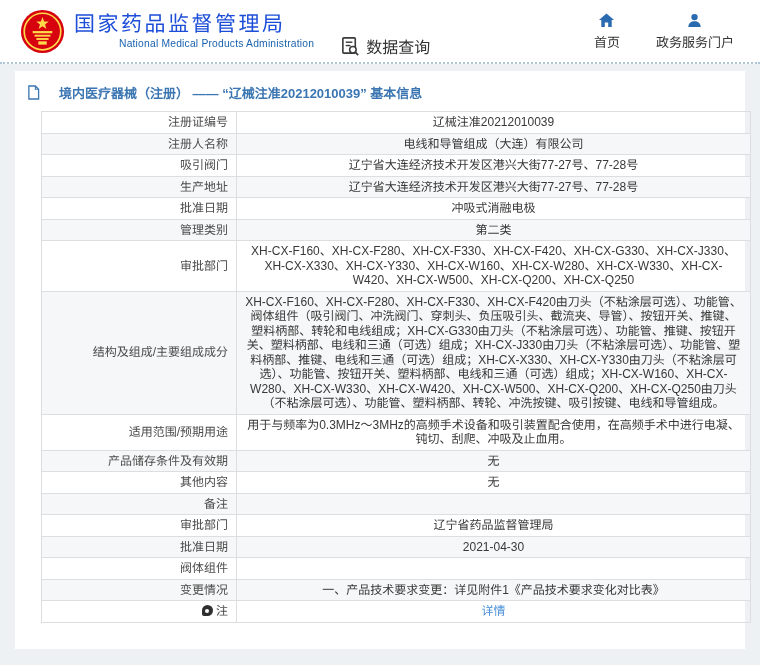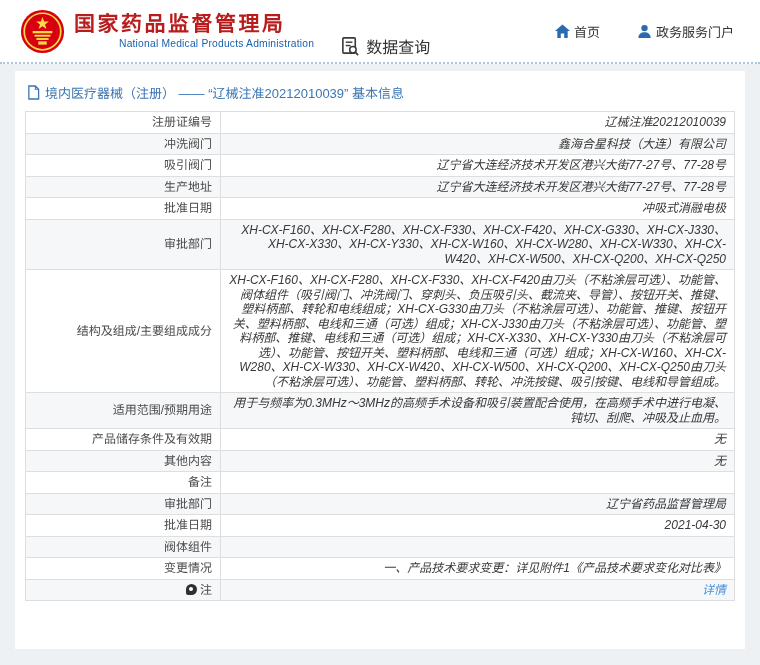--- a/index.html
+++ b/index.html
@@ -14,70 +14,71 @@
   
   .header{
     display:flex; align-items:center;
     height:64px; background:#ffffff;
     border-bottom:2px dotted #aec7d8;
     padding:0 20px;
   }
   .logo{ display:flex; align-items:center; gap:9px; cursor:pointer; }
   .logo-emblem{ width:45px; height:45px; flex:0 0 auto; }
   .logo-cn{
-    font-size:21px; font-weight:bold; color:#b91c1c;
+    font-size:21px; font-weight:normal; color:#1d4ed8;
     letter-spacing:2.5px; line-height:1.05; white-space:nowrap;
   }
   .logo-en{
     font-size:10.3px; color:#1a62ae; letter-spacing:0.2px;
     margin-top:2px; white-space:nowrap;padding-left:45px;
   }
   .data-query{
     display:flex; align-items:center; gap:5px;
     margin-left:26px; cursor:pointer;margin-top:30px;
   }
   .data-query-label{ font-size:16px; color:#333; }
   .top-nav{ margin-left:auto; display:flex; gap:36px; padding-right:6px; }
   .nav-item{
-    display:flex; flex-direction:row; align-items:center;
+    display:flex; flex-direction:column; align-items:center;
     gap:3px; cursor:pointer;
   }
   .nav-item-label{ font-size:13px; color:#333; white-space:nowrap; }
   .nav-icon{ width:17px; height:17px; }
   
   .page-body{ padding:7px 15px 0 15px; }
   .panel{ background:#ffffff; min-height:578px; padding:2px 10px 8px 10px; }
   .breadcrumb{
-    display:flex; align-items:center; gap:5px;
+    display:flex; align-items:center; gap:19px;
     padding:10px 2px 9px 2px;
-    font-size:13px; font-weight:normal; color:#3b76b3;
+    font-size:13px; font-weight:bold; color:#3b76b3;
     white-space:nowrap;
   }
   
   table.info-table{
     width:100%;
     border-collapse:collapse;
     table-layout:fixed;
+    margin-left:16px;
   }
   .info-table td{
     border:1px solid #dcdee0;
     font-size:12px;
     line-height:14.5px;
     padding:3px 8px;
     vertical-align:middle;
     word-break:break-word;
   }
   .info-table tr:nth-child(even){ background:#f6f7f8; }
   .cell-label{
     width:195px;
     text-align:right;
     color:#4c4c4c;
     white-space:nowrap;
   }
-  .cell-value{ color:#383838; text-align:right;font-style:italic; }
+  .cell-value{ color:#383838; text-align:center; }
   .detail-link{ color:#4a90d9; text-decoration:none; cursor:pointer; }
   .note-icon{
     display:inline-block; width:11px; height:11px;
     background:#2f2f2f; border-radius:50% 50% 50% 2px;
     margin-right:3px; vertical-align:-1px; position:relative;
   }
   .note-icon::after{
     content:""; position:absolute; left:3.5px; top:3.5px;
     width:4px; height:4px; background:#fff; border-radius:50%;
   }
@@ -141,36 +142,40 @@
       <span>境内医疗器械（注册） —— “辽械注准20212010039” 基本信息</span>
     </div>
 
     <table class="info-table">
       <tbody>
           <tr>
             <td class="cell-label">注册证编号</td>
             <td class="cell-value">辽械注准20212010039</td>
           </tr>
           <tr>
-            <td class="cell-label">冲洗阀门</td>
-            <td class="cell-value">鑫海合星科技（大连）有限公司</td>
+            <td class="cell-label">注册人名称</td>
+            <td class="cell-value">电线和导管组成（大连）有限公司</td>
           </tr>
           <tr>
             <td class="cell-label">吸引阀门</td>
             <td class="cell-value">辽宁省大连经济技术开发区港兴大街77-27号、77-28号</td>
           </tr>
           <tr>
             <td class="cell-label">生产地址</td>
             <td class="cell-value">辽宁省大连经济技术开发区港兴大街77-27号、77-28号</td>
           </tr>
           <tr>
             <td class="cell-label">批准日期</td>
             <td class="cell-value">冲吸式消融电极</td>
           </tr>
           <tr>
+            <td class="cell-label">管理类别</td>
+            <td class="cell-value">第二类</td>
+          </tr>
+          <tr>
             <td class="cell-label">审批部门</td>
             <td class="cell-value">XH-CX-F160、XH-CX-F280、XH-CX-F330、XH-CX-F420、XH-CX-G330、XH-CX-J330、XH-CX-X330、XH-CX-Y330、XH-CX-W160、XH-CX-W280、XH-CX-W330、XH-CX-W420、XH-CX-W500、XH-CX-Q200、XH-CX-Q250</td>
           </tr>
           <tr>
             <td class="cell-label">结构及组成/主要组成成分</td>
             <td class="cell-value">XH-CX-F160、XH-CX-F280、XH-CX-F330、XH-CX-F420由刀头（不粘涂层可选）、功能管、阀体组件（吸引阀门、冲洗阀门、穿刺头、负压吸引头、截流夹、导管）、按钮开关、推键、塑料柄部、转轮和电线组成；XH-CX-G330由刀头（不粘涂层可选）、功能管、推键、按钮开关、塑料柄部、电线和三通（可选）组成；XH-CX-J330由刀头（不粘涂层可选）、功能管、塑料柄部、推键、电线和三通（可选）组成；XH-CX-X330、XH-CX-Y330由刀头（不粘涂层可选）、功能管、按钮开关、塑料柄部、电线和三通（可选）组成；XH-CX-W160、XH-CX-W280、XH-CX-W330、XH-CX-W420、XH-CX-W500、XH-CX-Q200、XH-CX-Q250由刀头（不粘涂层可选）、功能管、塑料柄部、转轮、冲洗按键、吸引按键、电线和导管组成。</td>
           </tr>
           <tr>
             <td class="cell-label">适用范围/预期用途</td>
             <td class="cell-value">用于与频率为0.3MHz～3MHz的高频手术设备和吸引装置配合使用，在高频手术中进行电凝、钝切、刮爬、冲吸及止血用。</td>

